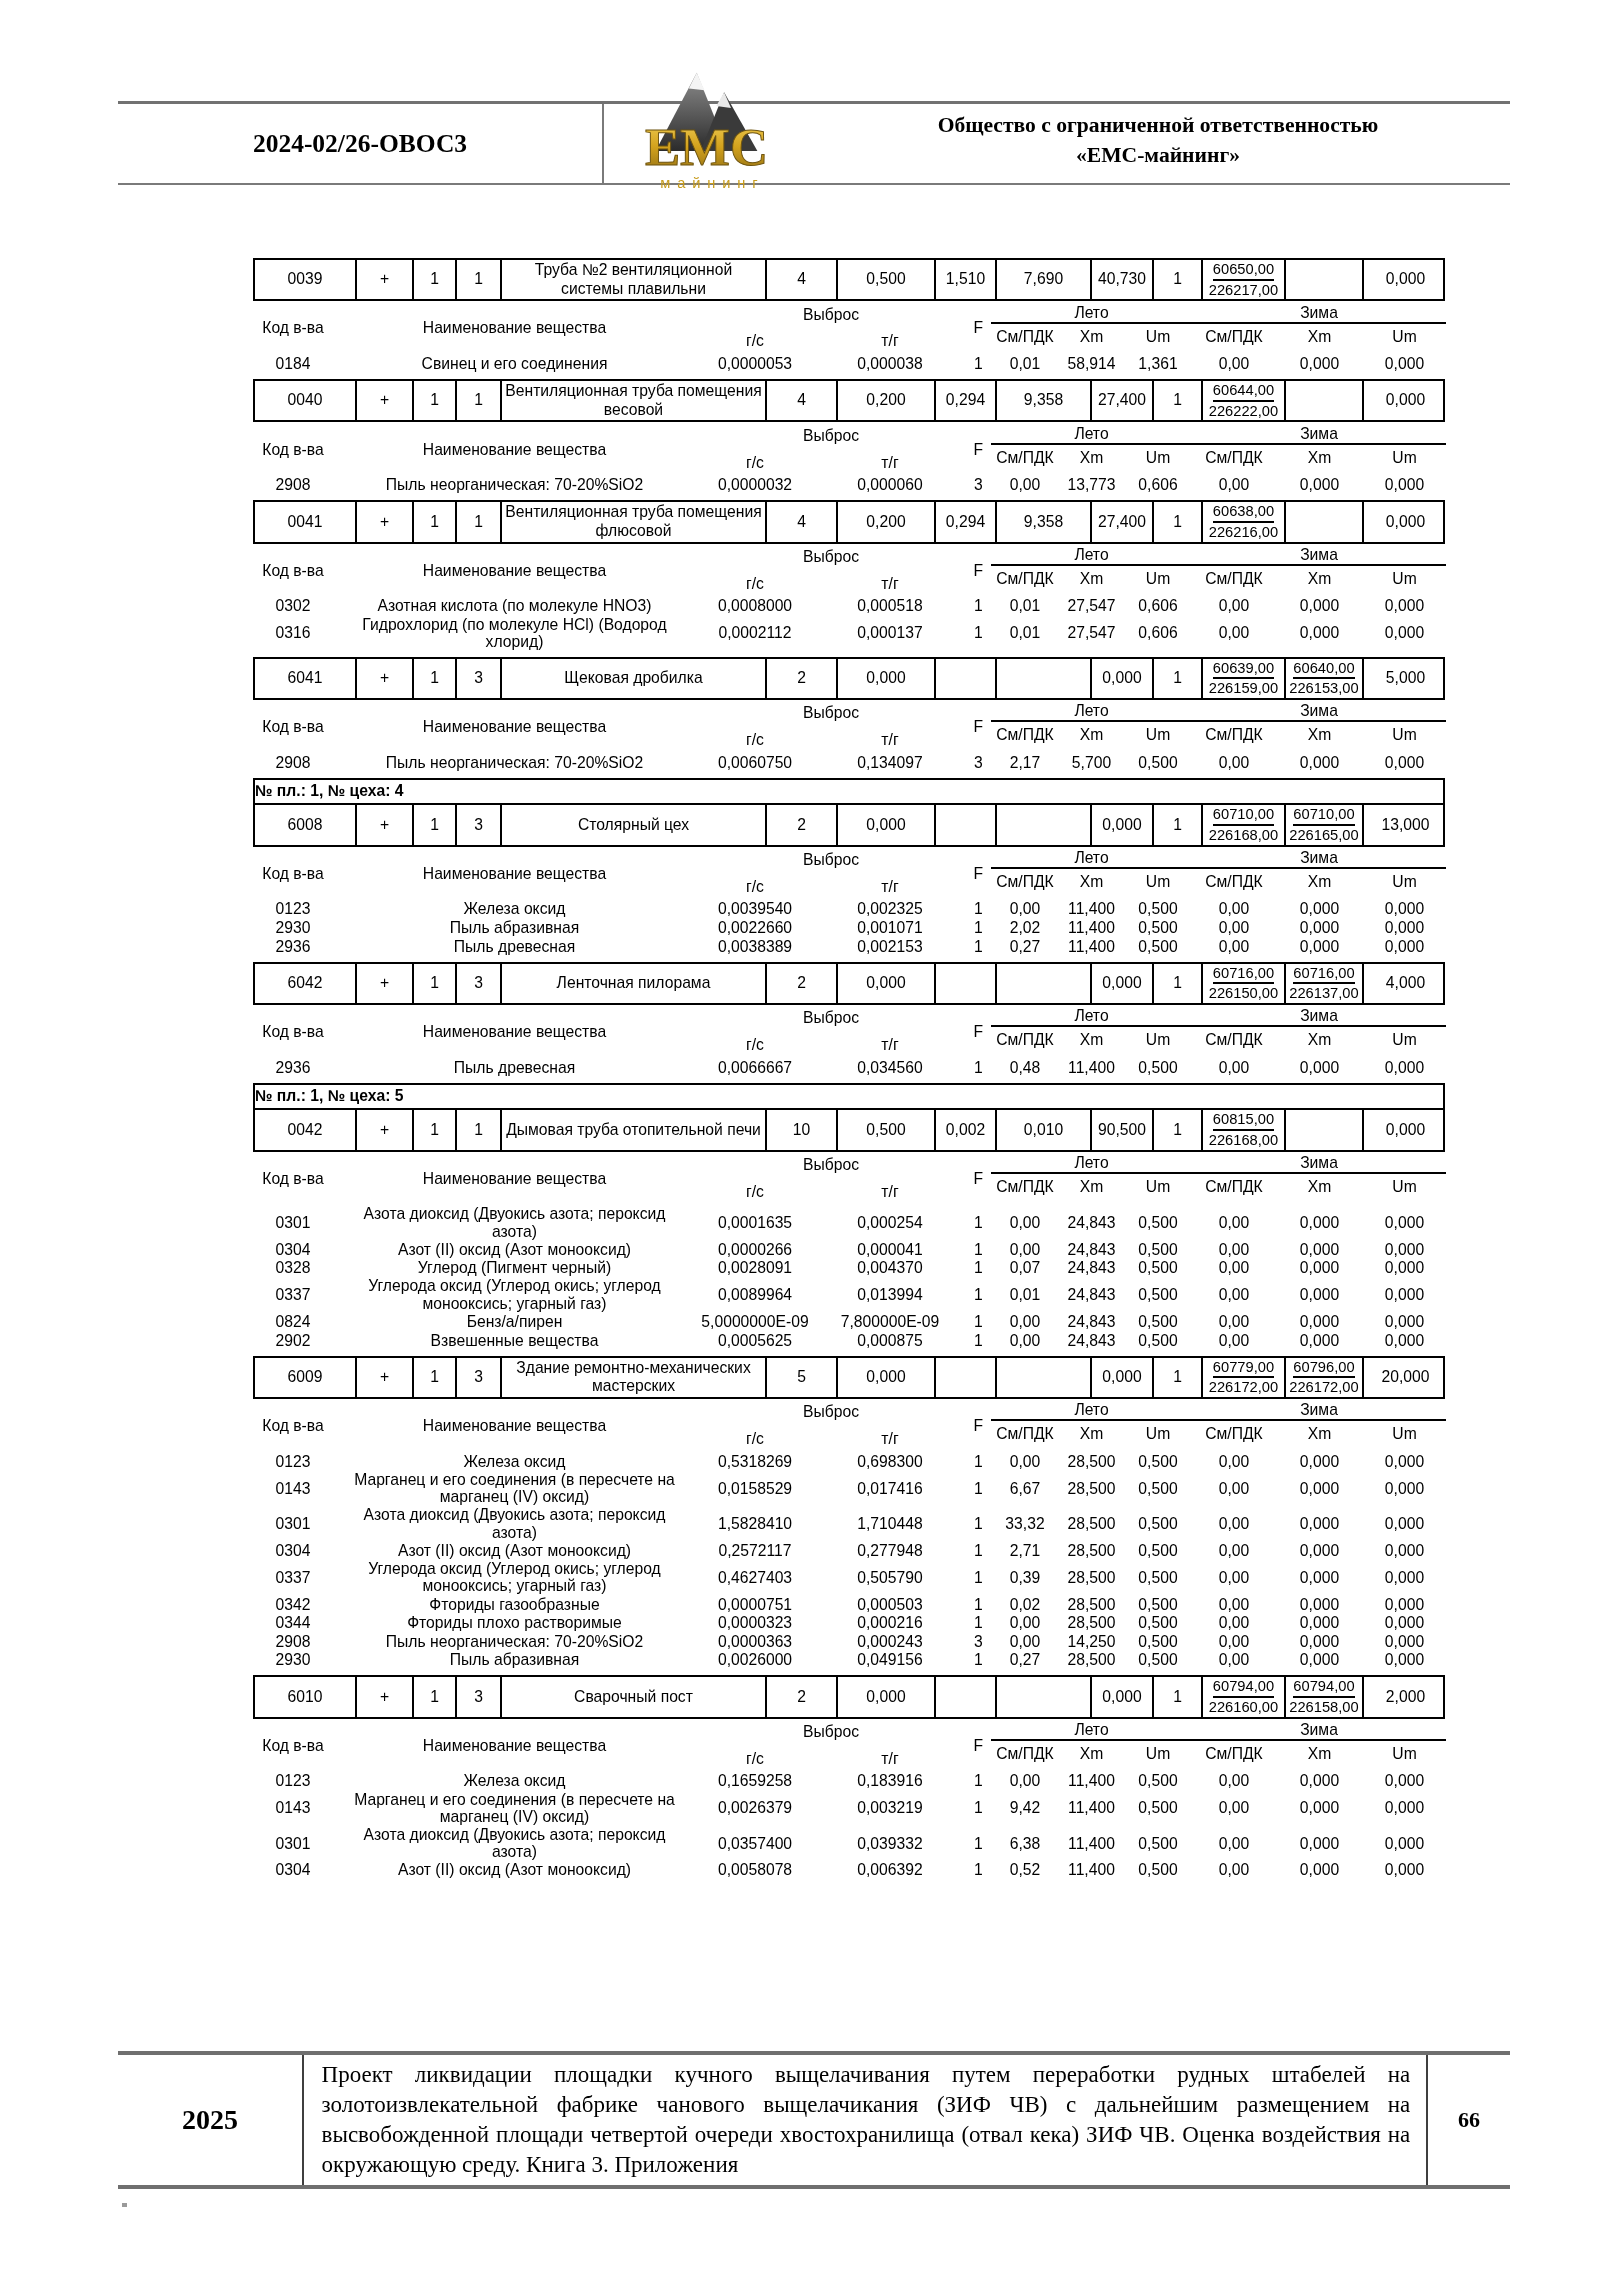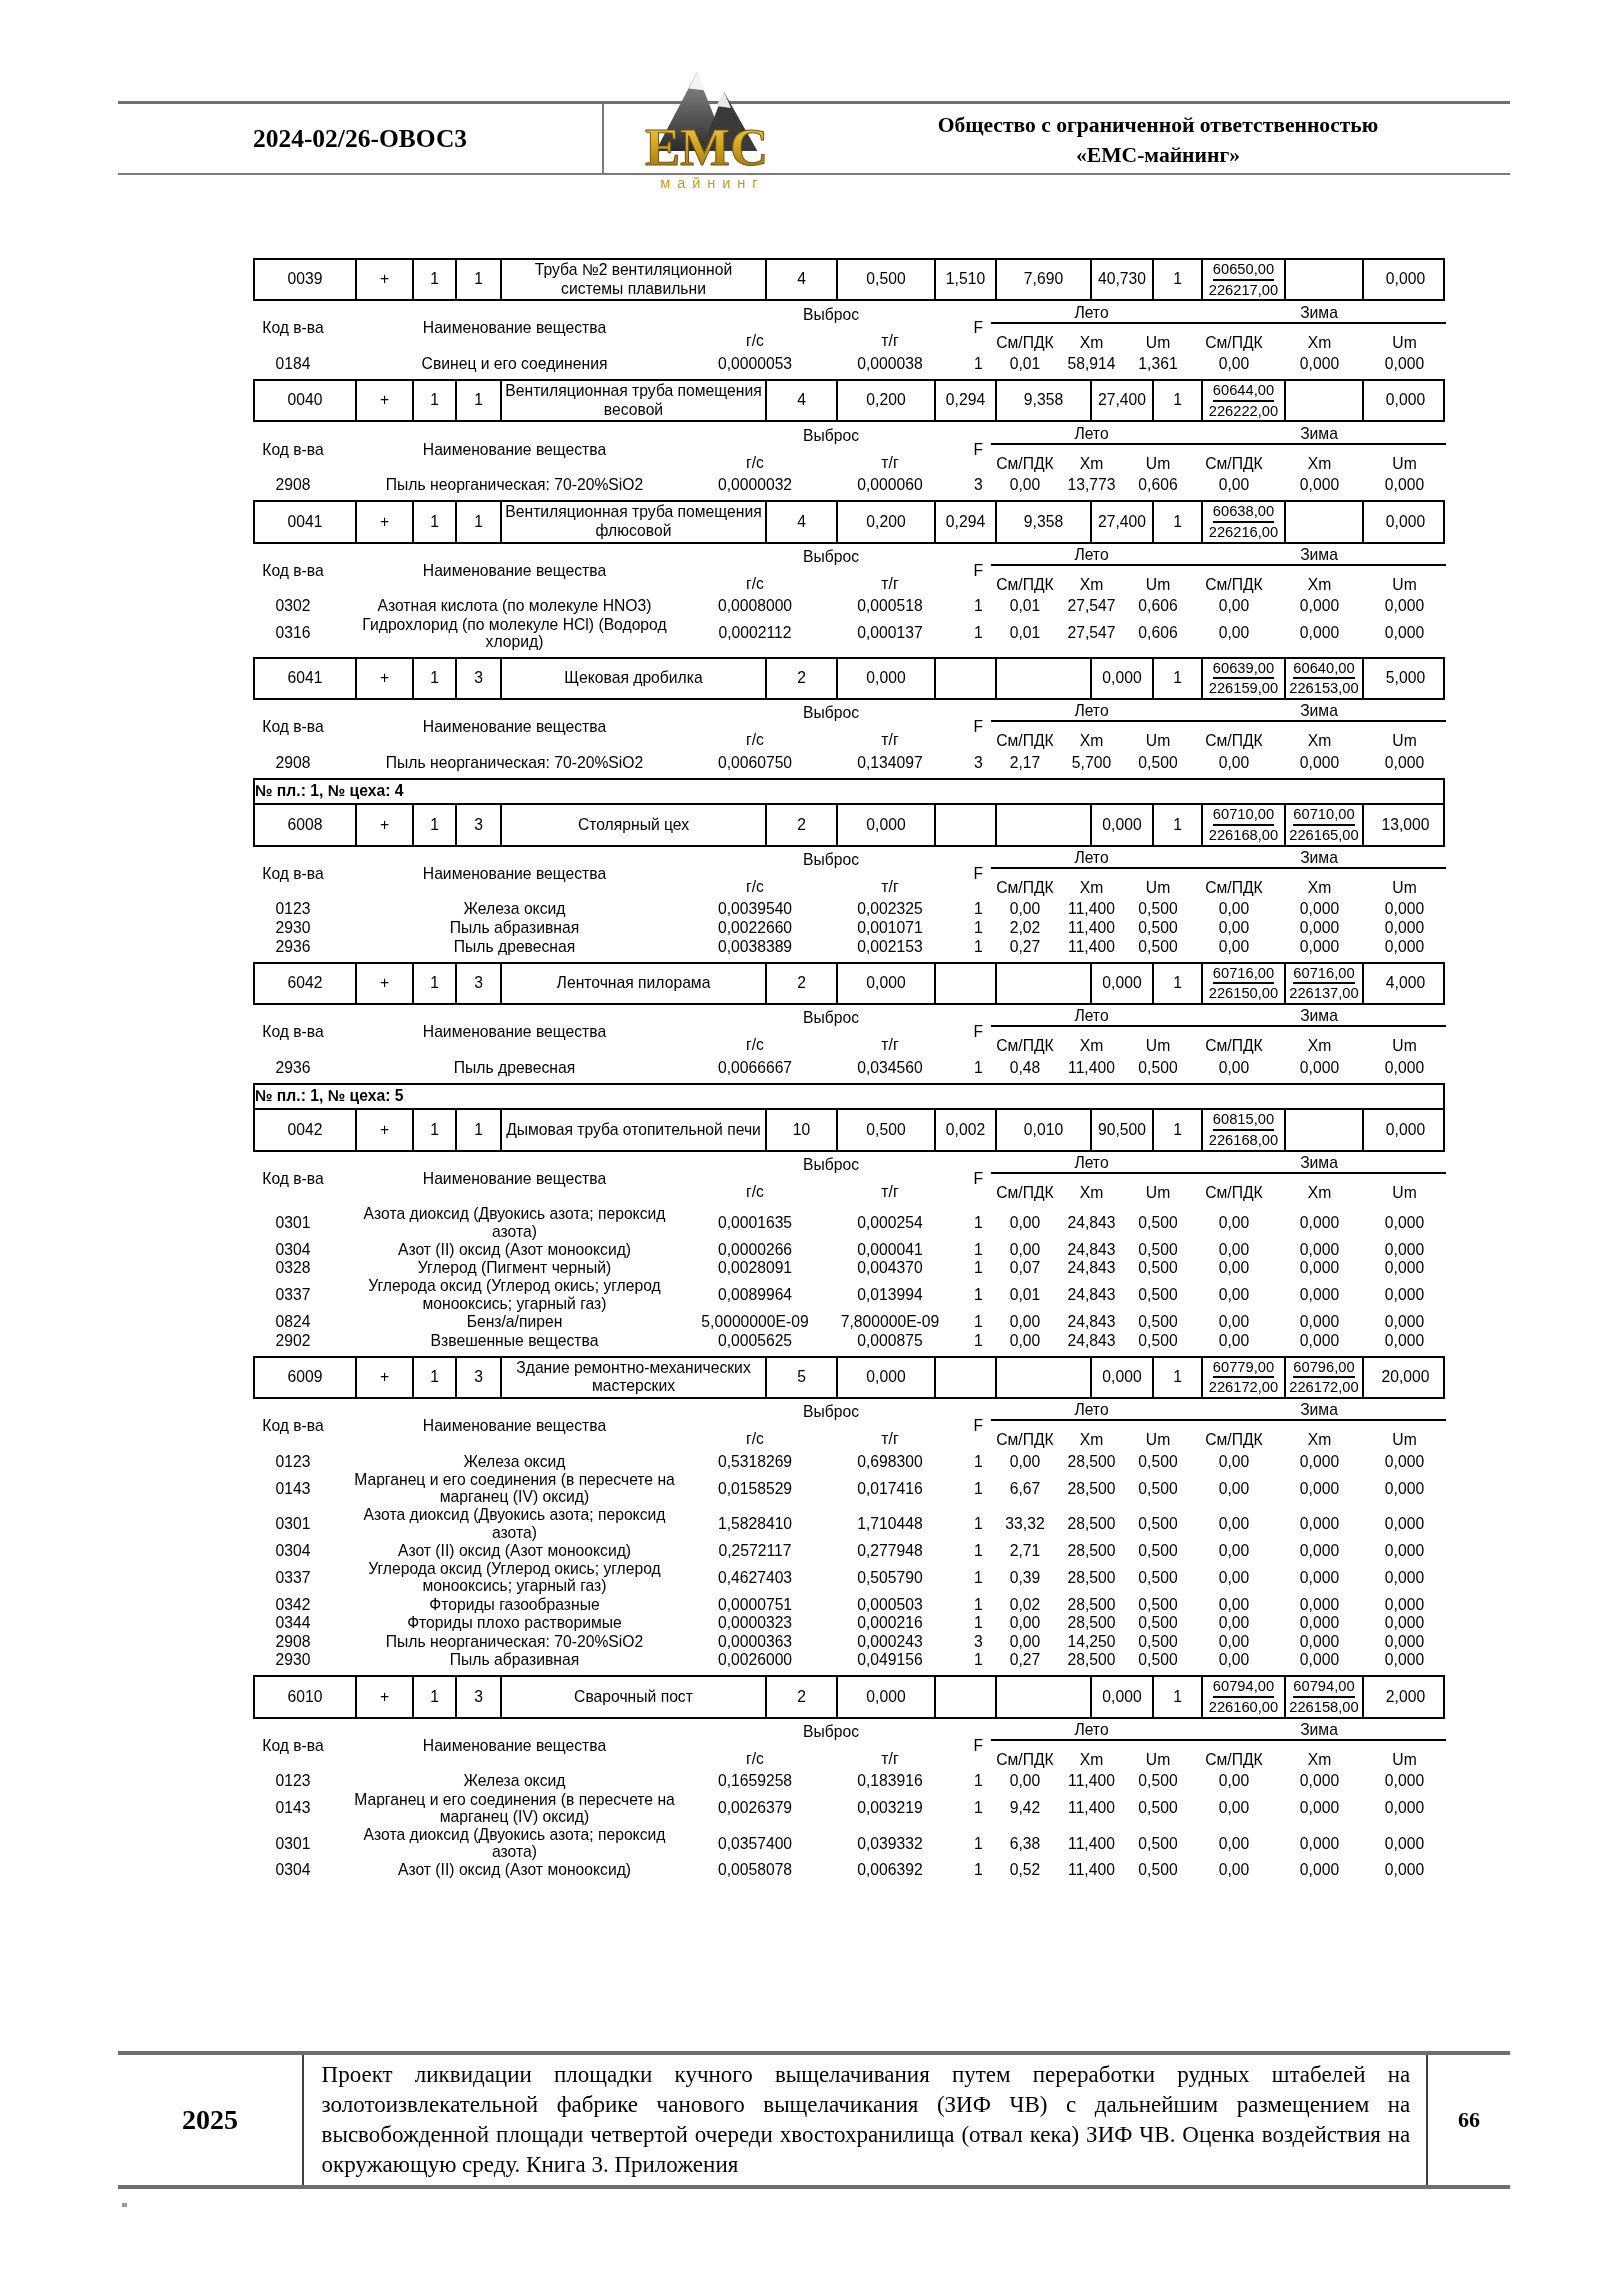--- a/index.html
+++ b/index.html
@@ -1,20 +1,20 @@
 <!DOCTYPE html>
 <html lang="ru"><head>
 <meta charset="utf-8">
 <style>
   html,body { margin:0; padding:0; }
   body { width:1621px; height:2281px; background:#ffffff; position:relative;
          font-family:"Liberation Sans","DejaVu Sans",sans-serif; color:#000; }
 
   
-  .doc-header { position:absolute; top:101px; left:118px; width:1392px; height:74px;
+  .doc-header { position:absolute; top:101px; left:118px; width:1392px; height:84px;
                 border-top:3.9px solid #717171; border-bottom:2.9px solid #7a7a7a;
                 display:flex; box-sizing:border-box; }
   .hdr-left { width:484px; border-right:2.9px solid #7a7a7a; display:flex;
               align-items:center; justify-content:center;
               font-family:"Liberation Serif","DejaVu Serif",serif;
               font-weight:bold; font-size:25.5px; }
   .hdr-logo { width:202px; position:relative; }
   .hdr-logo svg { position:absolute; top:-43px; left:21.6px; }
   .hdr-right { flex:1; text-align:center; padding-top:5.9px;
                font-family:"Liberation Serif","DejaVu Serif",serif;
@@ -44,21 +44,21 @@
   .sh-code { grid-area:1/1/3/2; align-items:center; }
   .sh-name { grid-area:1/2/3/3; align-items:center; }
   .sh-em   { grid-area:1/3/2/5; align-items:flex-end; }
   .sh-gs   { grid-area:2/3/3/4; align-items:flex-start; padding-top:8.8px; }
   .sh-tg   { grid-area:2/4/3/5; align-items:flex-start; padding-top:8.8px; }
   .sh-f    { grid-area:1/5/3/6; align-items:center; }
   .sh-sum  { grid-area:1/6/2/9;  align-items:flex-end; border-bottom:2px solid #000; }
   .sh-win  { grid-area:1/9/2/12; align-items:flex-end; border-bottom:2px solid #000; }
   .sh-c1 { grid-area:2/6/3/7; }  .sh-x1 { grid-area:2/7/3/8; }  .sh-u1 { grid-area:2/8/3/9; }
   .sh-c2 { grid-area:2/9/3/10; } .sh-x2 { grid-area:2/10/3/11; } .sh-u2 { grid-area:2/11/3/12; }
-  .sh-c1,.sh-x1,.sh-u1,.sh-c2,.sh-x2,.sh-u2 { align-items:flex-start; padding-top:10px; }
+  .sh-c1,.sh-x1,.sh-u1,.sh-c2,.sh-x2,.sh-u2 { align-items:flex-start; padding-top:4px; }
 
   .sub-rows { padding:2px 0 5.9px 0; }
   .sub-row { display:grid;
              grid-template-columns:80px 363px 118px 152px 24.5px 69px 64px 69px 83px 88px 82px;
              align-items:center; min-height:18.6px; }
   .sub-row .cell { text-align:center; line-height:17.6px; }
   .sub-row .sn { display:flex; justify-content:center; }
   .sub-row .nm { max-width:339px; }
 
   

